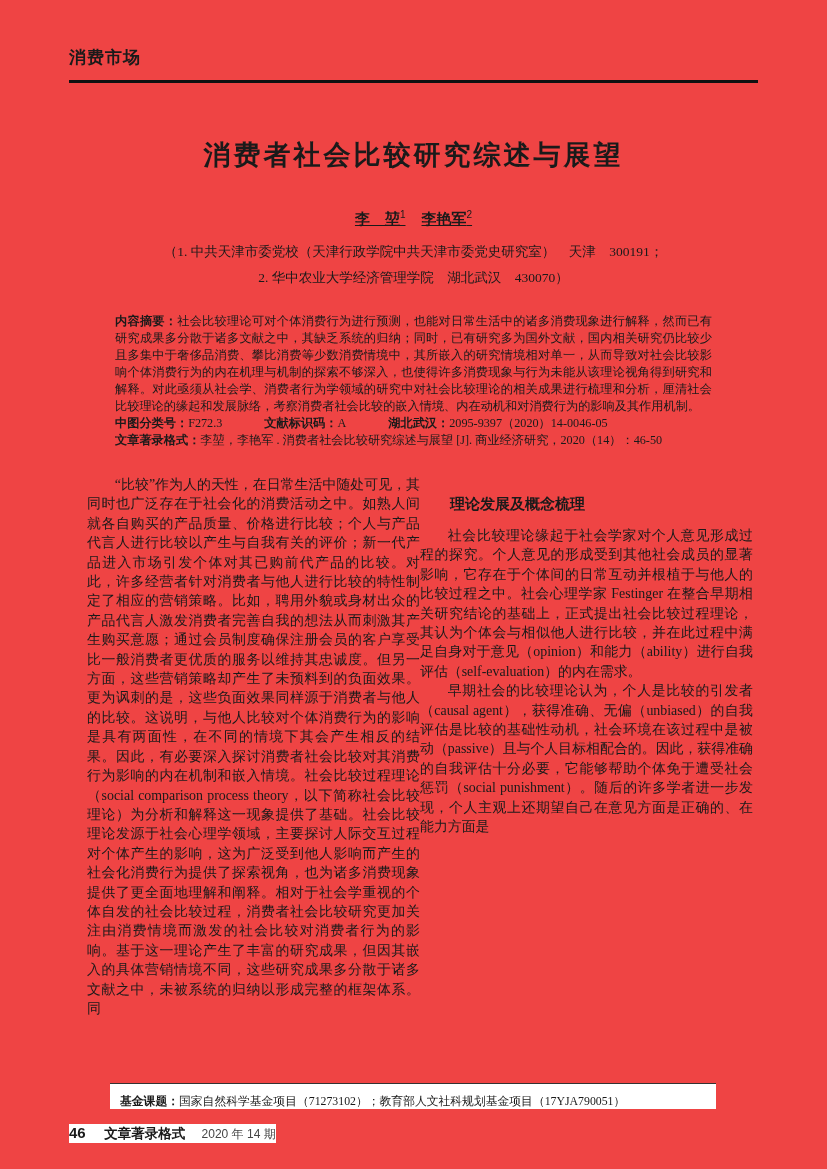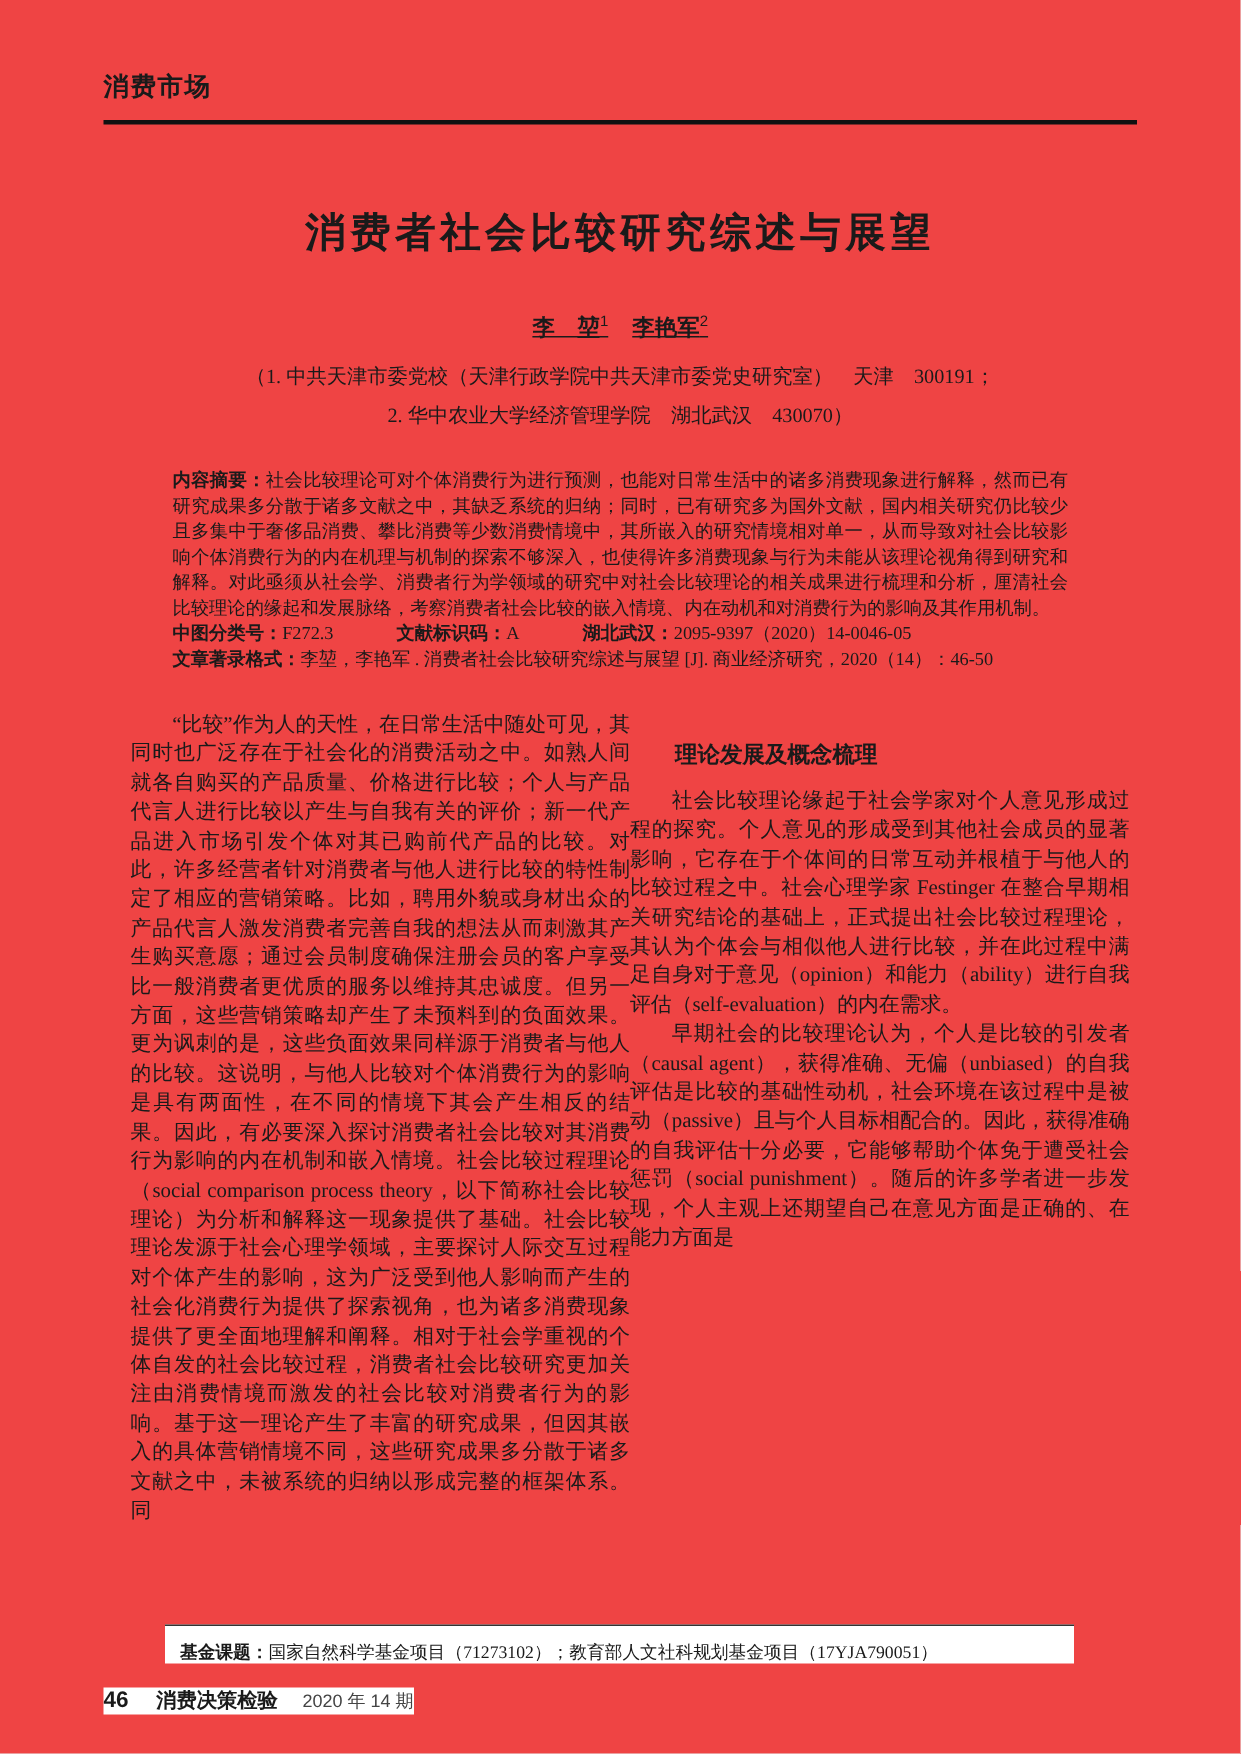--- a/index.html
+++ b/index.html
@@ -149,17 +149,17 @@
       <p class="body-p indent">早期社会的比较理论认为，个人是比较的引发者（causal agent），获得准确、无偏（unbiased）的自我评估是比较的基础性动机，社会环境在该过程中是被动（passive）且与个人目标相配合的。因此，获得准确的自我评估十分必要，它能够帮助个体免于遭受社会惩罚（social punishment）。随后的许多学者进一步发现，个人主观上还期望自己在意见方面是正确的、在能力方面是</p>
     </div>
   </div>
 
   <div class="footnote">
     <span class="fn-label">基金课题：</span><span>国家自然科学基金项目（71273102）；教育部人文社科规划基金项目（17YJA790051）</span>
   </div>
 
   <div class="footer">
     <span class="page-num">46</span>
-    <span class="journal">消费决策检验</span>
+    <span class="journal">文章著录格式</span>
     <span class="issue">2020 年 14 期</span>
   </div>
 
 </div>
 
 </body></html>

